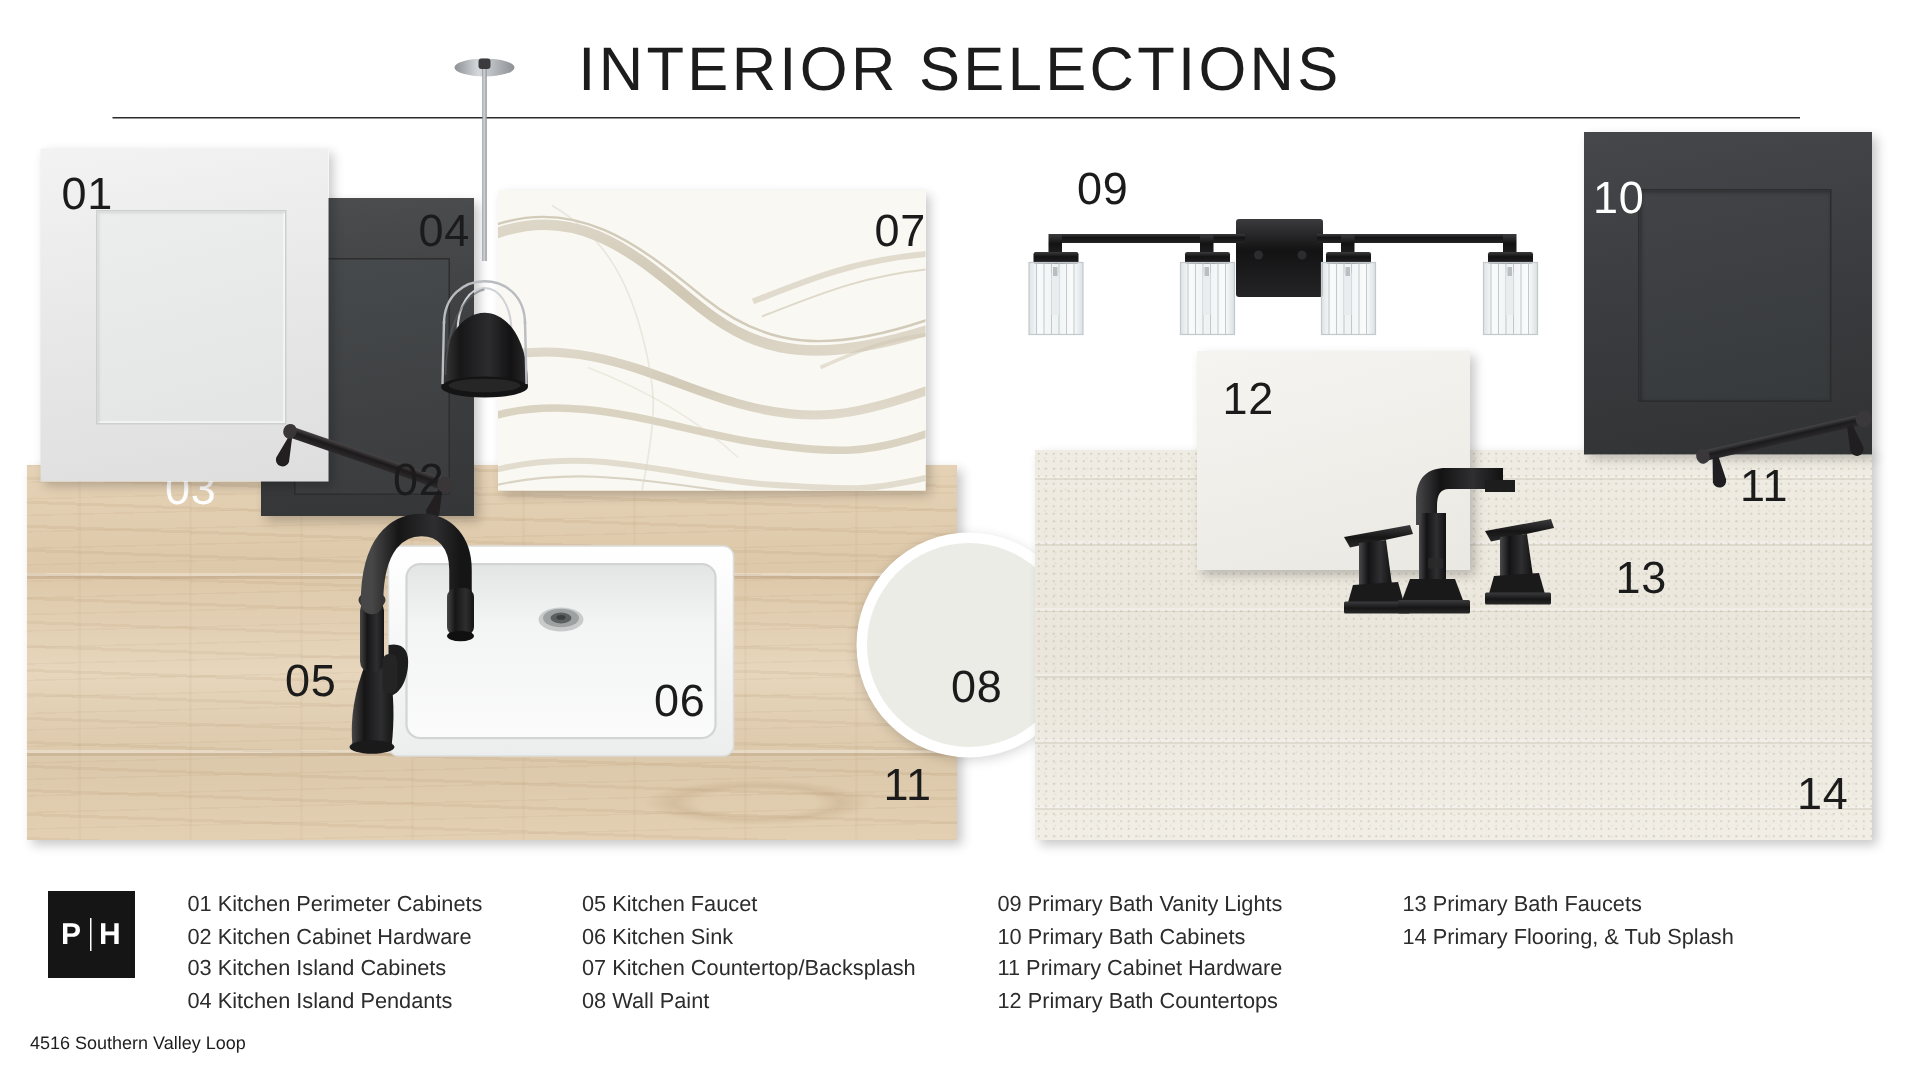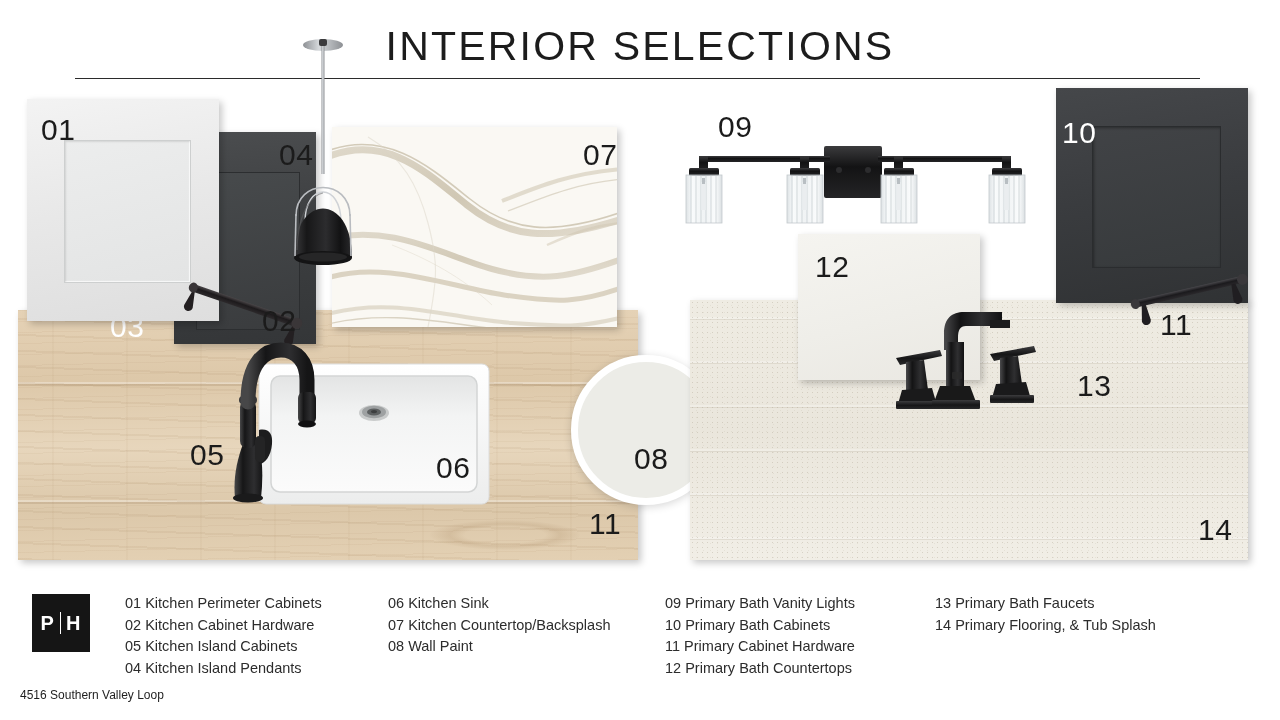--- a/index.html
+++ b/index.html
@@ -515,24 +515,25 @@
       <span>P</span>
       <span class="bar"></span>
       <span>H</span>
     </span>
   </div>
 
   <div class="legend">
     <div class="legend-col" id="legcol0">
       <div class="li">01 Kitchen Perimeter Cabinets</div>
       <div class="li">02 Kitchen Cabinet Hardware</div>
-      <div class="li">05 Kitchen Island Cabinets</div>
+      <div class="li">03 Kitchen Island Cabinets</div>
       <div class="li">04 Kitchen Island Pendants</div>
     </div>
     <div class="legend-col" id="legcol1">
+      <div class="li">05 Kitchen Faucet</div>
       <div class="li">06 Kitchen Sink</div>
       <div class="li">07 Kitchen Countertop/Backsplash</div>
       <div class="li">08 Wall Paint</div>
     </div>
     <div class="legend-col" id="legcol2">
       <div class="li">09 Primary Bath Vanity Lights</div>
       <div class="li">10 Primary Bath Cabinets</div>
       <div class="li">11 Primary Cabinet Hardware</div>
       <div class="li">12 Primary Bath Countertops</div>
     </div>

